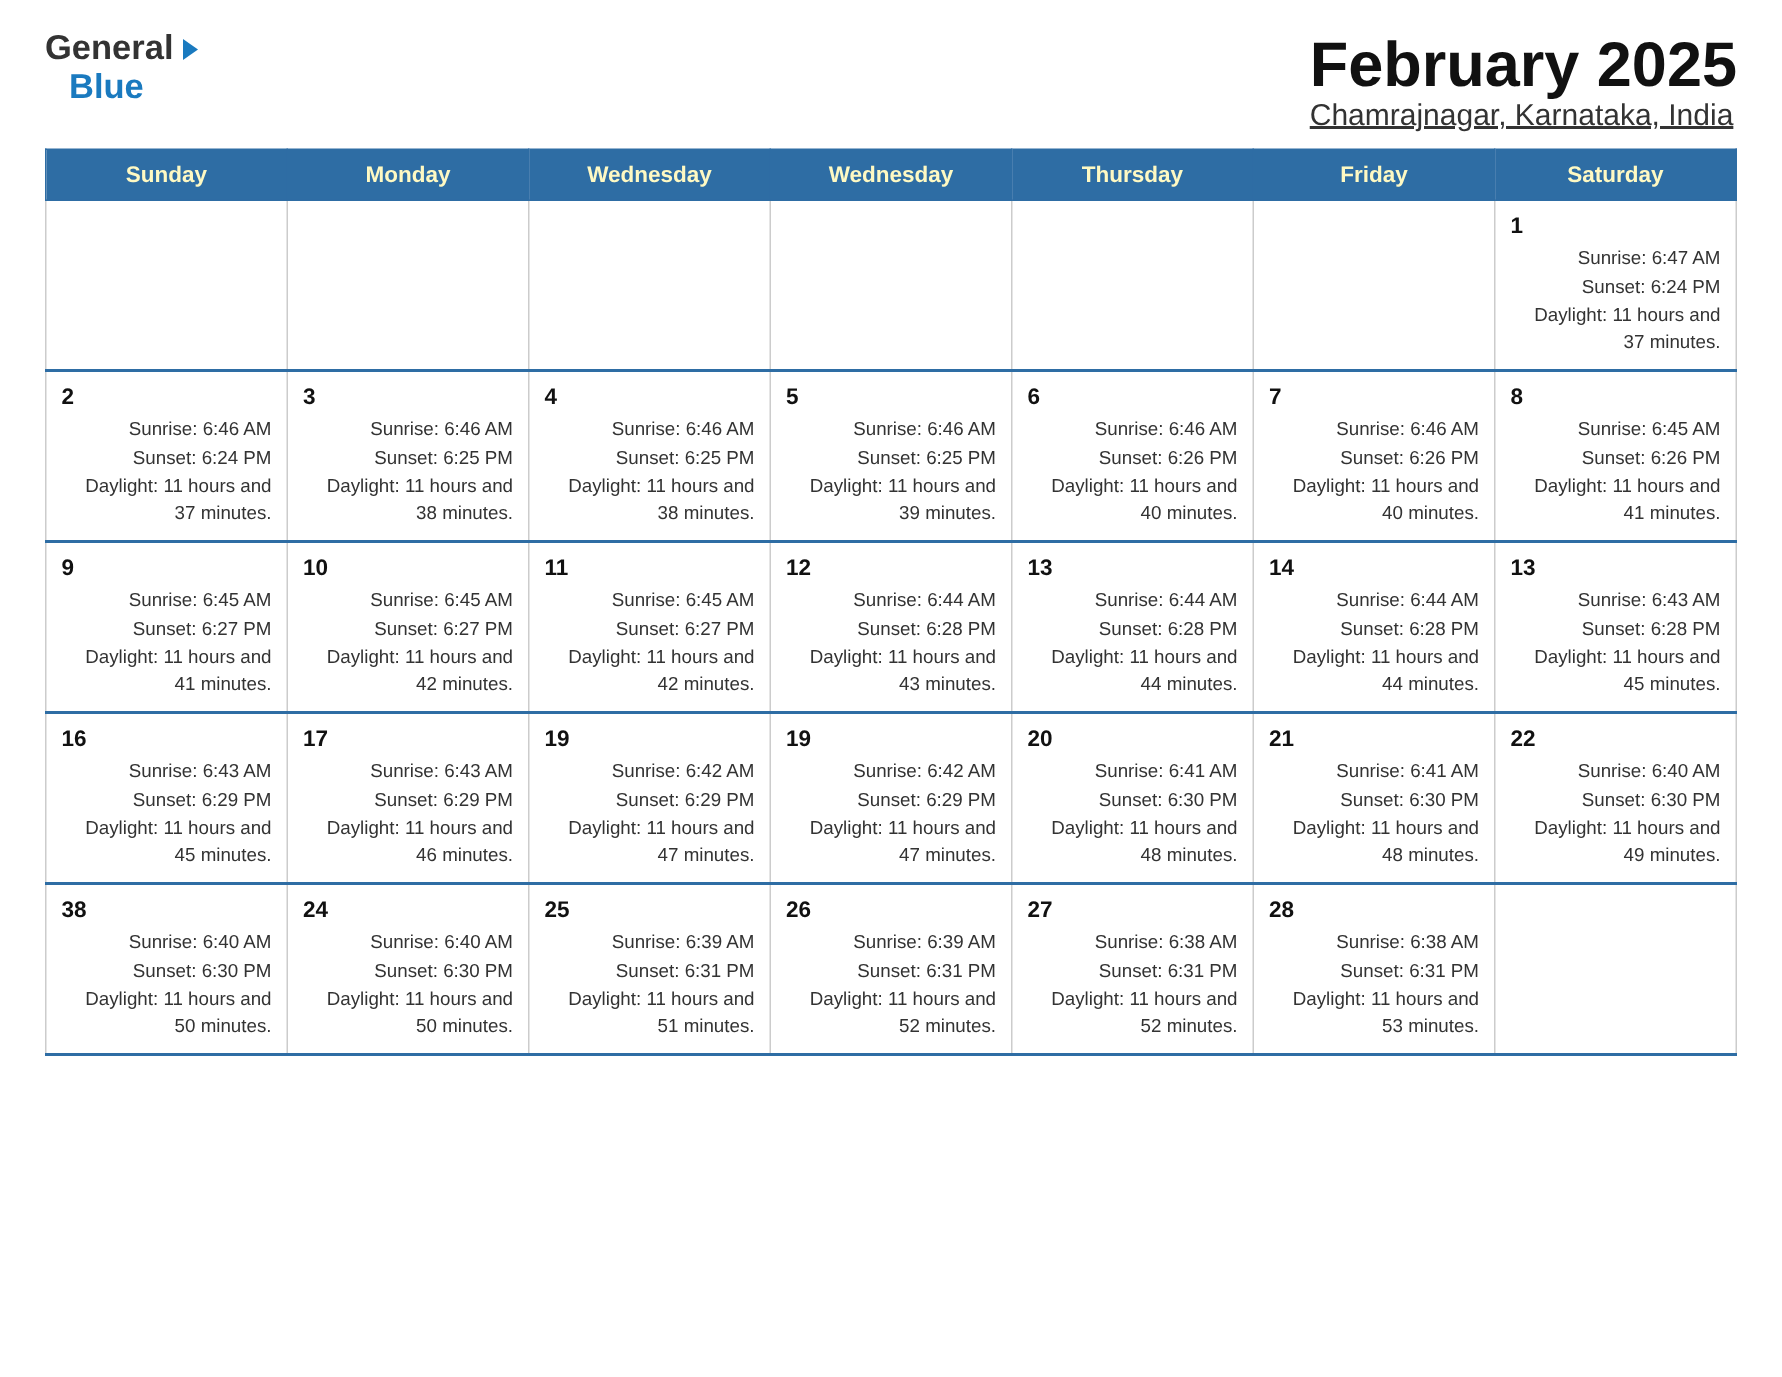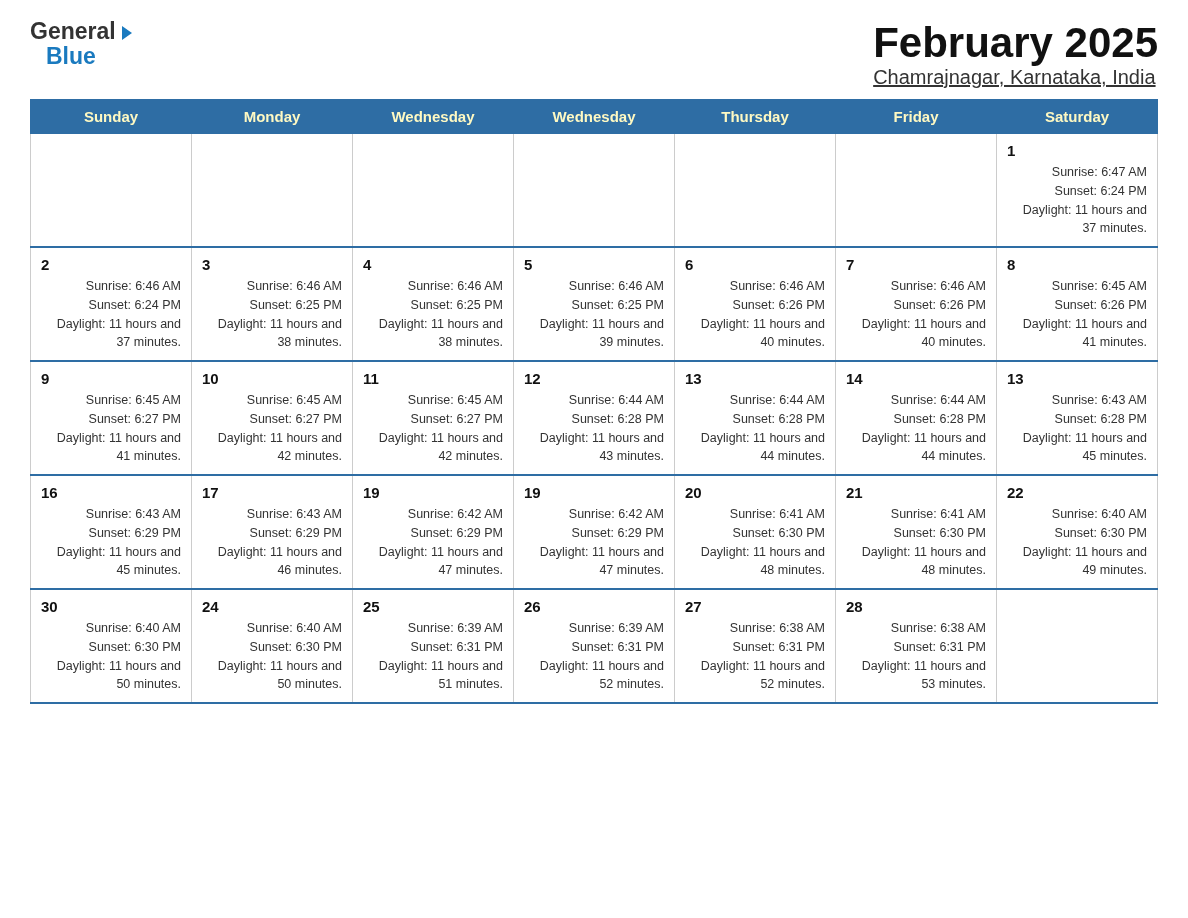--- a/index.html
+++ b/index.html
@@ -232,21 +232,21 @@
           <span class="day-number">21</span>
           <div class="day-info">Sunrise: 6:41 AM<br>Sunset: 6:30 PM<br>Daylight: 11 hours and 48 minutes.</div>
         </td>
         <td>
           <span class="day-number">22</span>
           <div class="day-info">Sunrise: 6:40 AM<br>Sunset: 6:30 PM<br>Daylight: 11 hours and 49 minutes.</div>
         </td>
       </tr>
       <tr>
         <td>
-          <span class="day-number">30</span>
+          <span class="day-number">38</span>
           <div class="day-info">Sunrise: 6:40 AM<br>Sunset: 6:30 PM<br>Daylight: 11 hours and 50 minutes.</div>
         </td>
         <td>
           <span class="day-number">24</span>
           <div class="day-info">Sunrise: 6:40 AM<br>Sunset: 6:30 PM<br>Daylight: 11 hours and 50 minutes.</div>
         </td>
         <td>
           <span class="day-number">25</span>
           <div class="day-info">Sunrise: 6:39 AM<br>Sunset: 6:31 PM<br>Daylight: 11 hours and 51 minutes.</div>
         </td>

